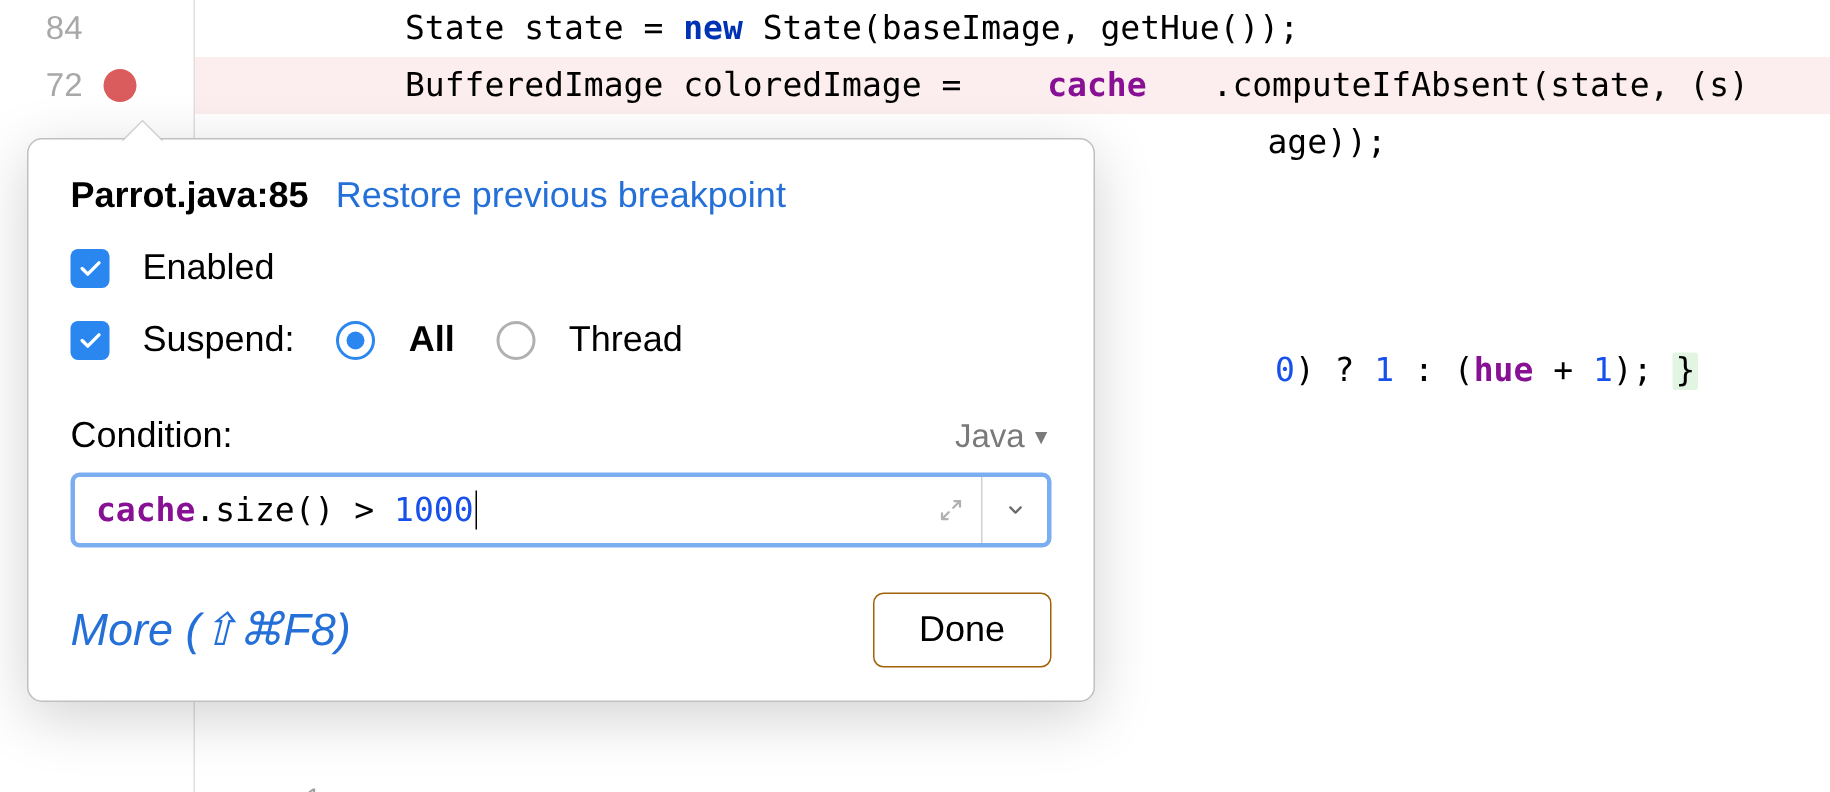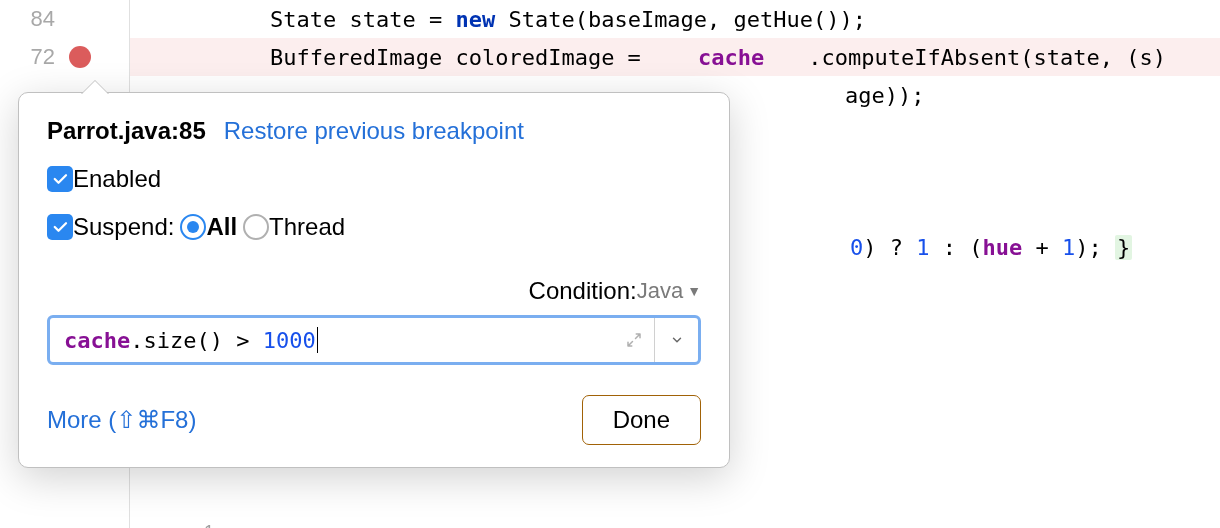--- a/index.html
+++ b/index.html
@@ -106,21 +106,21 @@
       font-size: 24px;
     }
     .popup-restore {
       color: #2470d8;
       font-size: 24px;
       cursor: pointer;
     }
     .popup-row {
       display: flex;
       align-items: center;
-      gap: 0;
+      gap: 22px;
       margin-bottom: 20px;
       font-size: 24px;
     }
     .checkbox {
       width: 26px; height: 26px;
       border-radius: 5px;
       background: #2a87f0;
       display: flex;
       align-items: center;
       justify-content: center;
@@ -143,21 +143,21 @@
       width: 12px; height: 12px;
       background: #2a87f0;
       border-radius: 50%;
     }
     .row-label { color: #000; }
     .row-label.bold { font-weight: 700; }
 
     .condition-row {
       display: flex;
       align-items: center;
-      justify-content: flex-end;
+      justify-content: space-between;
       margin-bottom: 10px;
       font-size: 24px;
       margin-top: 36px;
     }
     .lang-dropdown {
       color: #7a7a7a;
       display: flex;
       align-items: center;
       gap: 4px;
       font-size: 22px;
@@ -208,22 +208,23 @@
       justify-content: center;
       color: #6a6a6a;
     }
     .popup-footer {
       display: flex;
       align-items: center;
       justify-content: space-between;
     }
     .more-link {
       color: #2470d8;
-      font-size: 24px;
+      font-size: 30px;
       cursor: pointer;
+      font-style: italic;
     }
     .done-btn {
       border: 1px solid #a16207;
       background: #ffffff;
       border-radius: 7px;
       padding: 10px 30px;
       font-size: 24px;
       cursor: pointer;
     }
   </style>

